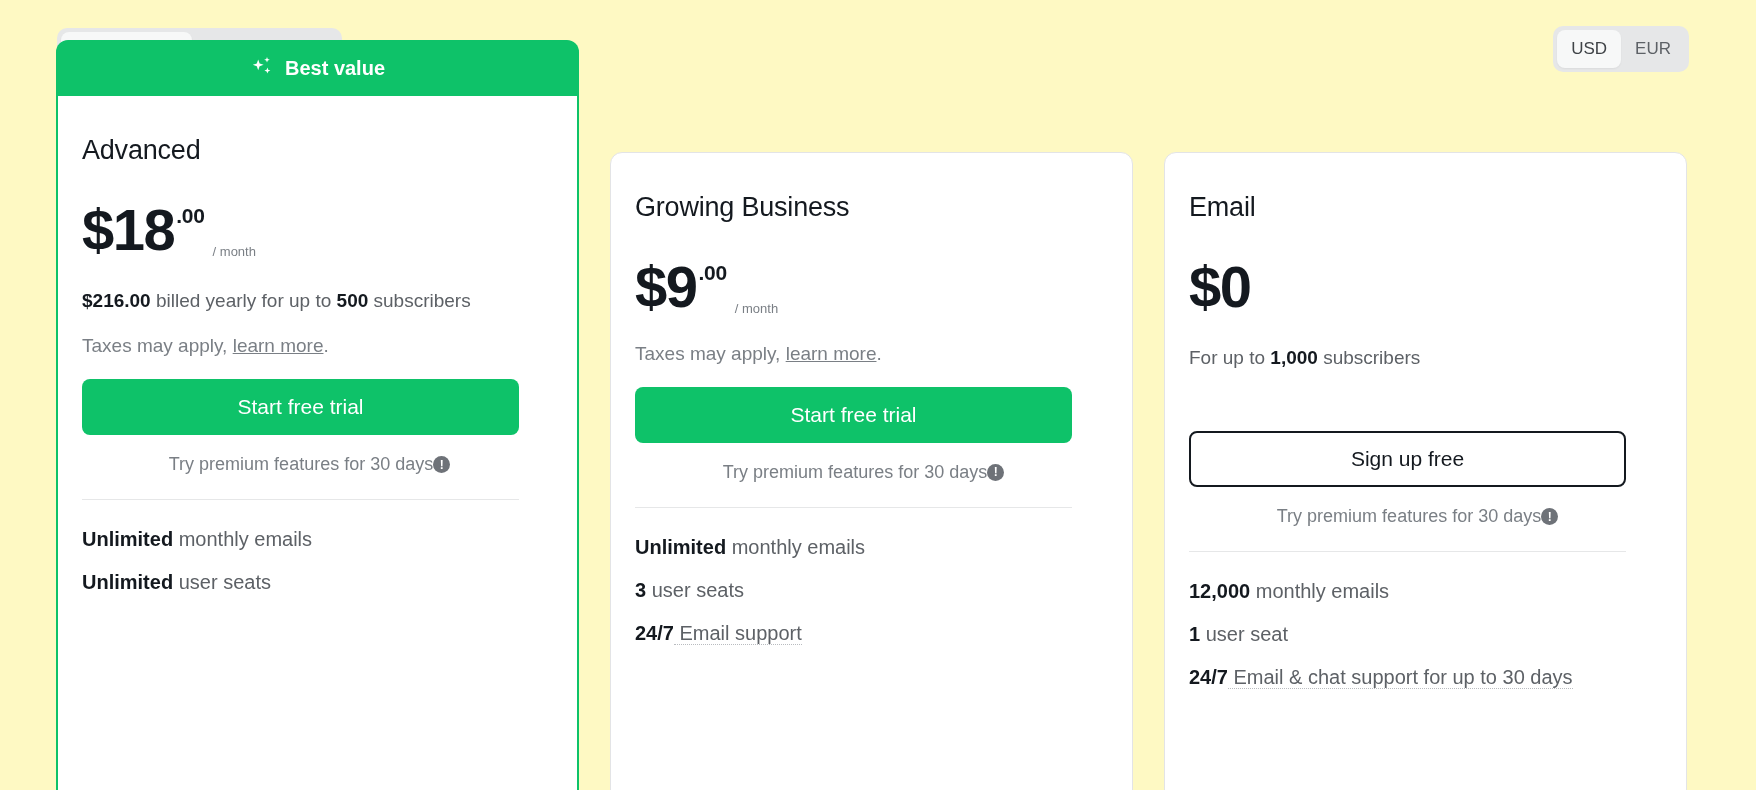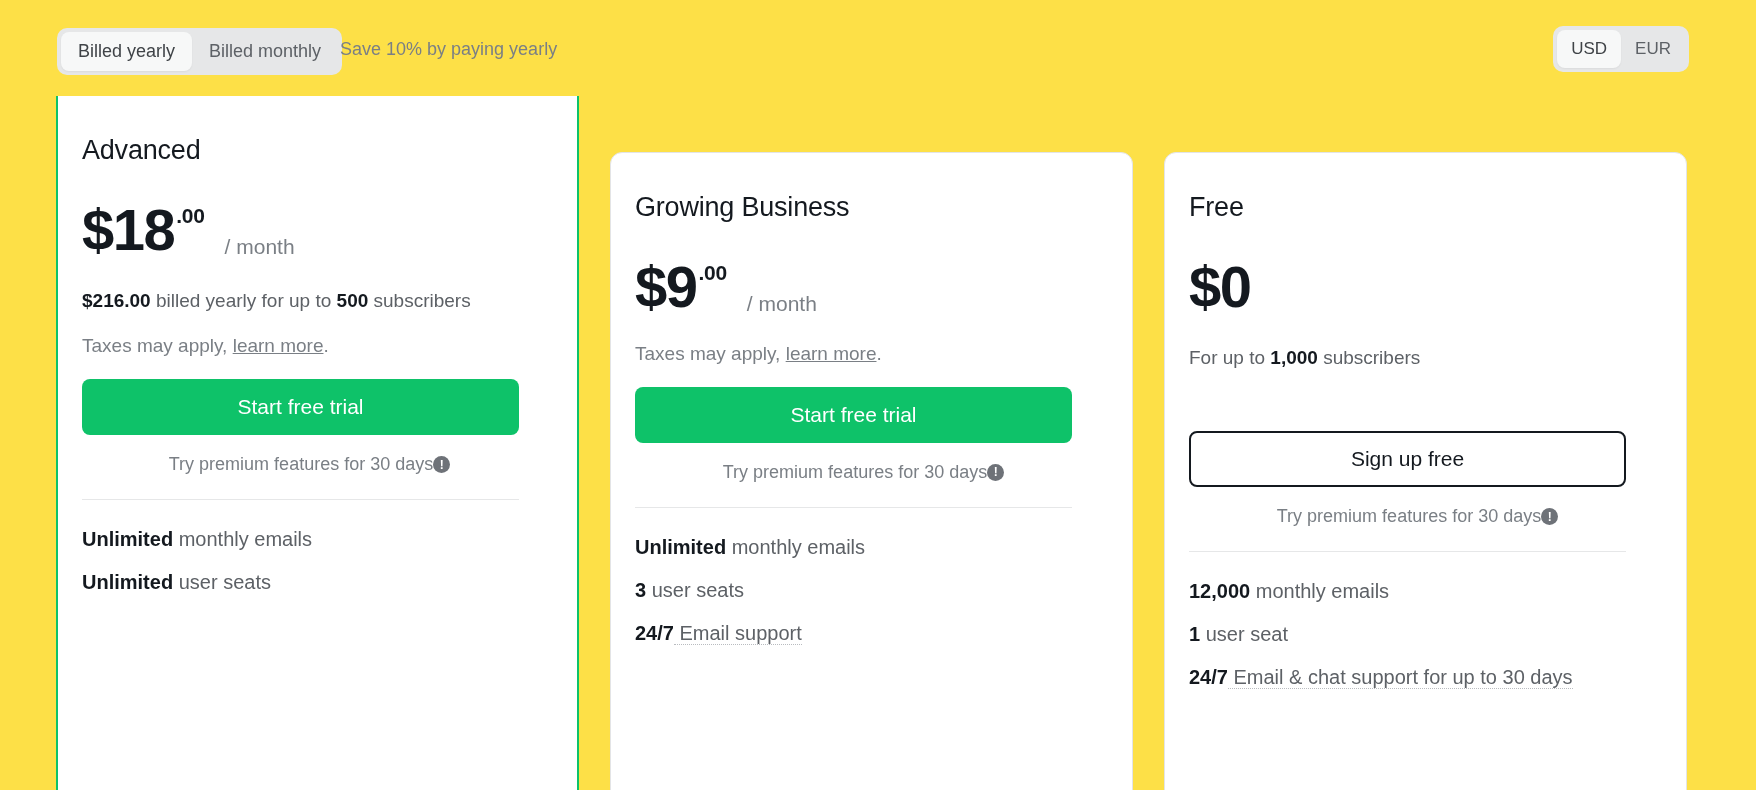--- a/index.html
+++ b/index.html
@@ -8,21 +8,21 @@
     height: 790px;
     overflow: hidden;
     background: #ffffff;
     font-family: "Liberation Sans", sans-serif;
     -webkit-font-smoothing: antialiased;
   }
   .page {
     position: relative;
     width: 1756px;
     height: 790px;
-    background: #fde047;
+    background: #fef9c3;
   }
 
   
   .topbar {
     position: absolute;
     top: 0; left: 0;
     width: 1756px;
     height: 96px;
   }
   .billing-toggle {
@@ -159,23 +159,23 @@
   }
   .price-cents {
     font-size: 21px;
     font-weight: bold;
     color: #14191f;
     margin-left: 2px;
     margin-top: 2px;
     letter-spacing: -0.3px;
   }
   .price-period {
-    font-size: 21px;
-    color: #7a7f85;
-    margin-left: 20px;
+    font-size: 13px;
+    color: #7a7f85;
+    margin-left: 8px;
     align-self: flex-end;
     margin-bottom: 5px;
   }
   .billed-note {
     margin-top: 24px;
     font-size: 19px;
     color: #5d6166;
     line-height: 1.35;
     max-width: 400px;
   }
@@ -279,20 +279,30 @@
       <div class="cur active">USD</div>
       <div class="cur">EUR</div>
     </div>
 
   </div>
 
   <div class="cards">
 
     <div class="card featured" id="card-0">
 
+      <div class="best-banner">
+        <span class="sparkle-icon">
+          <svg width="24" height="24" viewBox="0 0 24 24" fill="#ffffff" aria-hidden="true">
+            <path d="M8.2 5.4 L9.6 9.4 L13.6 10.8 L9.6 12.2 L8.2 16.2 L6.8 12.2 L2.8 10.8 L6.8 9.4 Z"></path>
+            <path d="M17 3 L17.75 5.05 L19.8 5.8 L17.75 6.55 L17 8.6 L16.25 6.55 L14.2 5.8 L16.25 5.05 Z"></path>
+            <path d="M17.4 13.6 L18.2 15.8 L20.4 16.6 L18.2 17.4 L17.4 19.6 L16.6 17.4 L14.4 16.6 L16.6 15.8 Z"></path>
+          </svg>
+        </span>
+        <span>Best value</span>
+      </div>
 
       <div class="card-inner">
         <div class="plan-name">Advanced</div>
 
         <div class="price-row">
           <span class="price-main">$18</span>
           <span class="price-cents">.00</span>
           <span class="price-period">/ month</span>
         </div>
 
@@ -343,21 +353,21 @@
         <ul class="features">
           <li class="feature"><b>Unlimited</b><span> monthly emails</span></li>
           <li class="feature"><b>3</b><span> user seats</span></li>
           <li class="feature"><b>24/7</b><span class="tip"> Email support</span></li>
         </ul>
       </div>
     </div>
 
     <div class="card" id="card-2">
       <div class="card-inner">
-        <div class="plan-name">Free</div>
+        <div class="plan-name">Email</div>
 
         <div class="price-row">
           <span class="price-main">$0</span>
           <span class="price-cents"></span>
           <span class="price-period"></span>
         </div>
 
         <div class="billed-note">
           <span>For up to </span><b>1,000</b><span> subscribers</span>
         </div>

